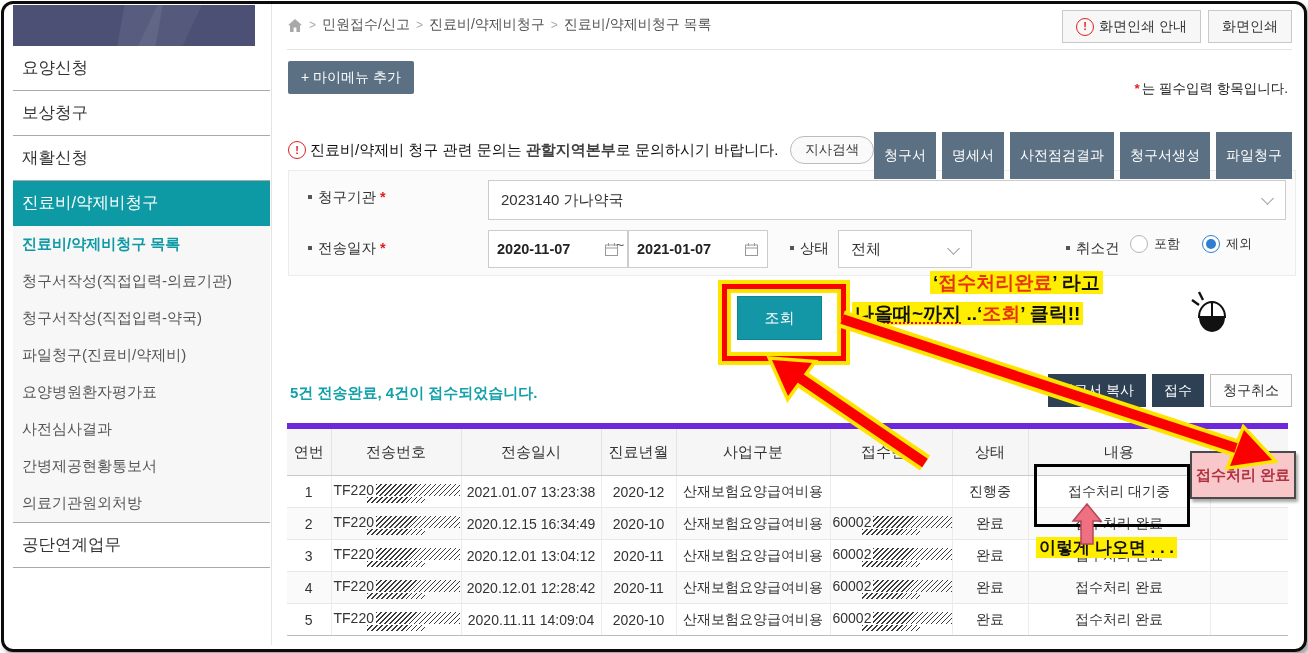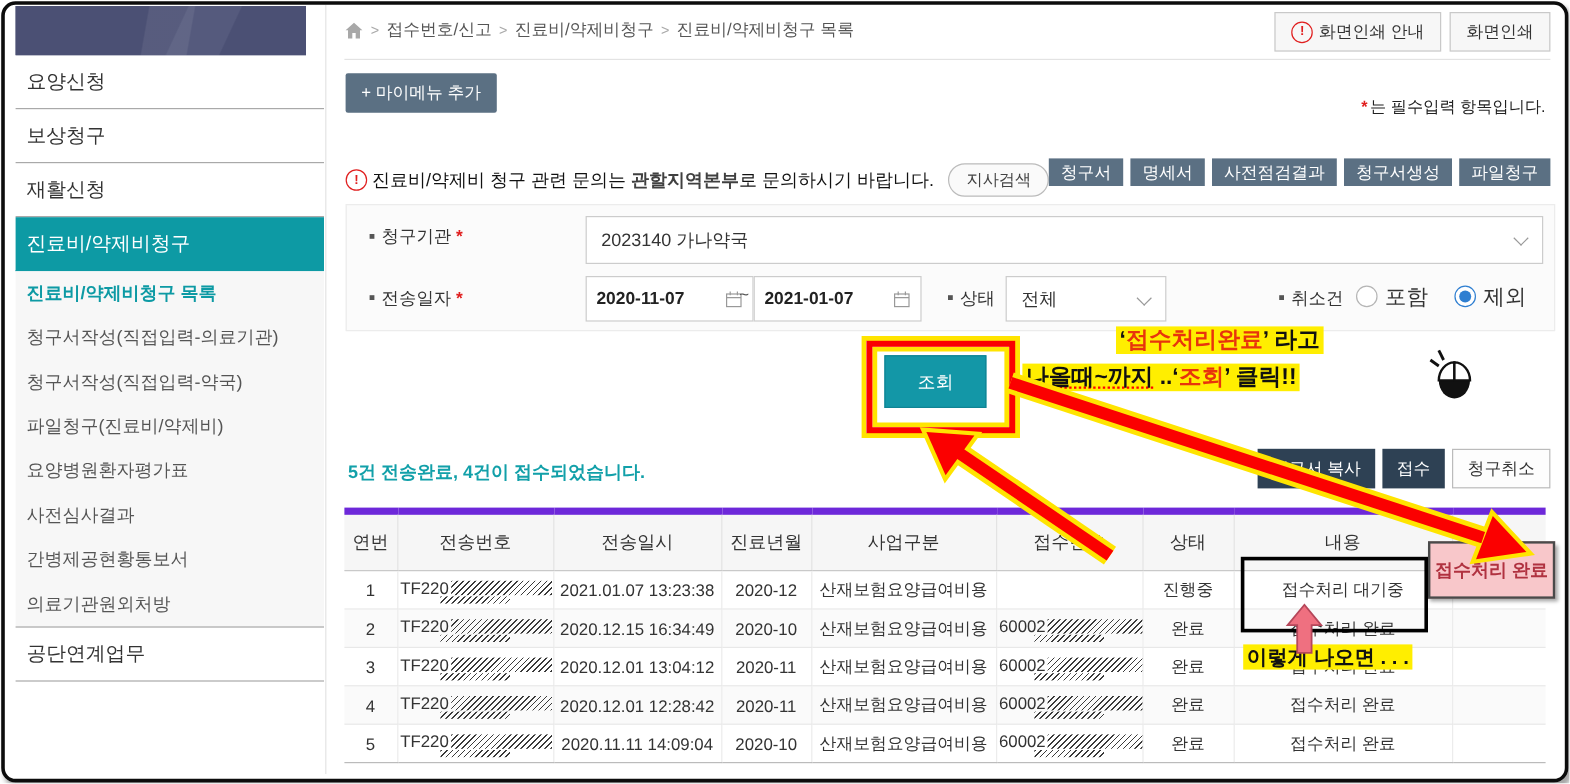--- a/index.html
+++ b/index.html
@@ -36,32 +36,32 @@
   .mymenu{position:absolute;left:288px;top:61px;height:33px;padding:0 13px;background:#5b7083;color:#fff;border:none;border-radius:2px;font-size:14px;cursor:pointer;font-family:inherit;z-index:2;}
   .required-note{position:absolute;right:20px;top:80px;font-size:13.5px;color:#222;z-index:2;}
   .star{color:#e01f1f;font-weight:bold;margin-right:2px;}
 
   
   .notice{position:absolute;left:288px;top:136px;font-size:15px;color:#111;display:flex;align-items:center;gap:4px;z-index:2;}
   .notice .em{color:#404040;font-weight:bold;}
   .pill{margin-left:8px;height:28px;padding:0 14px;border:1px solid #bbb;border-radius:14px;background:#fafafa;font-size:13.5px;color:#444;cursor:pointer;font-family:inherit;}
 
   .action-btns{position:absolute;top:132px;right:16px;display:flex;gap:6px;z-index:2;}
-  .action-btns button{height:23px;padding:0 10px;background:#5b7083;color:#fff;border:none;font-size:14px;cursor:pointer;font-family:inherit;}
+  .action-btns button{height:47px;padding:0 10px;background:#5b7083;color:#fff;border:none;font-size:14px;cursor:pointer;font-family:inherit;}
 
   
   .form-panel{position:absolute;left:288px;top:170px;width:1006px;height:104px;background:#fbfbfb;border:1px solid #ececec;z-index:1;}
   .flabel{position:absolute;font-size:14.5px;color:#333;z-index:2;}
   .bullet{display:inline-block;width:4px;height:4px;background:#555;margin-right:6px;vertical-align:3px;}
   .select{position:absolute;height:38px;background:#fff;border:1px solid #ccc;display:flex;align-items:center;padding:0 30px 0 12px;font-size:15px;color:#333;cursor:pointer;z-index:2;}
   .chev{position:absolute;right:13px;top:13px;width:8px;height:8px;border-right:1.6px solid #999;border-bottom:1.6px solid #999;transform:rotate(45deg);}
   .datebox{position:absolute;width:122px;height:36px;background:#fff;border:1px solid #ccc;display:flex;align-items:center;justify-content:space-between;padding:0 8px;font-size:14.5px;font-weight:bold;color:#222;z-index:2;cursor:pointer;gap:30px;}
   .tilde{position:absolute;left:616px;top:237px;font-size:14px;color:#555;z-index:2;}
   .radios{position:absolute;left:1130px;top:235px;display:flex;gap:22px;z-index:2;}
-  .radio-wrap{display:flex;align-items:center;gap:6px;font-size:18px;color:#333;cursor:pointer;}
+  .radio-wrap{display:flex;align-items:center;gap:6px;font-size:13px;color:#333;cursor:pointer;}
   .radio{position:relative;width:18px;height:18px;border:1.5px solid #b5b5b5;border-radius:50%;background:#fff;box-sizing:border-box;}
   .radio.checked{border-color:#2f7fd1;}
   .radio.checked::after{content:"";position:absolute;inset:3px;border-radius:50%;background:#2f7fd1;}
 
   
   .search-btn{position:absolute;left:737px;top:296px;width:85px;height:44px;background:#1397a7;color:#fff;border:1px solid #0f8494;font-size:15px;cursor:pointer;font-family:inherit;z-index:3;}
   .search-annbox{position:absolute;left:722px;top:284px;width:114px;height:67px;border:5px solid #fb0000;box-shadow:0 0 0 4px #ffe400, inset 0 0 0 4px #ffe400;z-index:4;pointer-events:none;}
 
   .result-msg{position:absolute;left:290px;top:384px;font-size:15px;font-weight:bold;color:#12a0a9;z-index:2;}
 
@@ -120,21 +120,21 @@
       <div class="side-top">공단연계업무</div>
     </nav>
   <div class="vline"></div>
 
   <div class="breadcrumb">
     <svg width="16" height="15" viewBox="0 0 16 15">
         <path d="M8 1 L15 7.2 H13 V14 H9.4 V9.4 H6.6 V14 H3 V7.2 H1 Z" fill="#a8a8a8"></path>
       </svg>
     <span style="display:flex;align-items:center;gap:6px;">
         <span class="bc-sep">&gt;</span>
-        <span class="bc-item">접수번호/신고</span>
+        <span class="bc-item">민원접수/신고</span>
         <span class="bc-sep">&gt;</span>
         <span class="bc-item">진료비/약제비청구</span>
         <span class="bc-sep">&gt;</span>
         <span class="bc-item">진료비/약제비청구 목록</span>
       </span>
   </div>
 
   <div class="print-btns">
     <button>
       <span class="excl">!</span>

